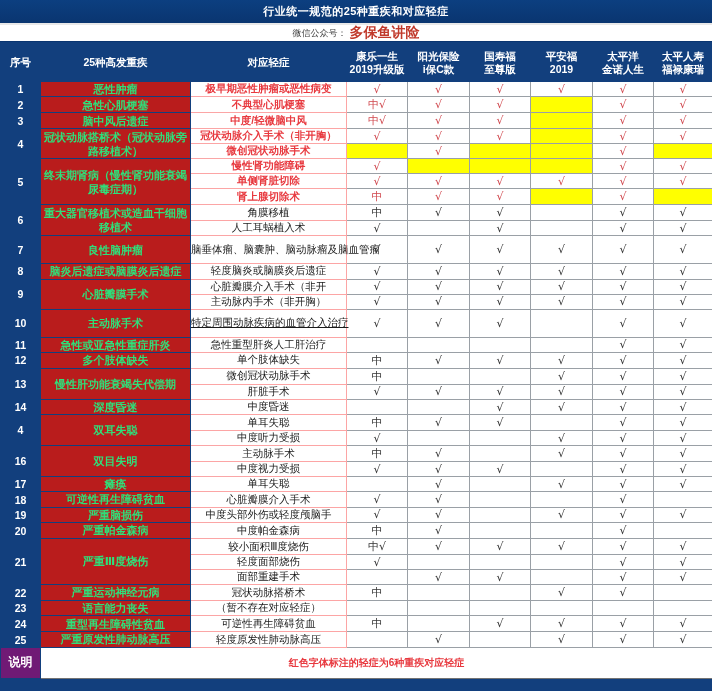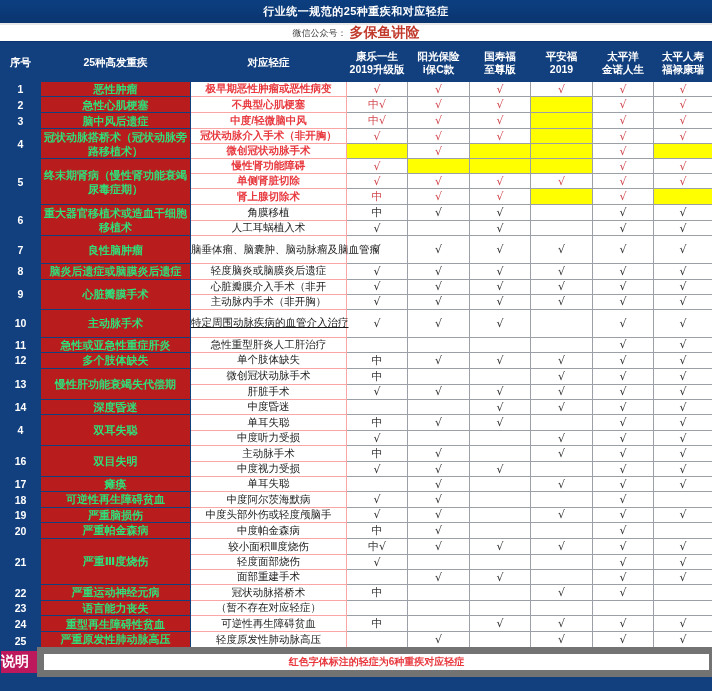--- a/index.html
+++ b/index.html
@@ -71,26 +71,26 @@
   .c-chk {
     background: #ffffff; color: #333333; font-size: 11px;
     text-align: center; border: 1px solid #9aa0a6;
     height: 14px; font-family: "DejaVu Sans", sans-serif;
   }
   .c-chk.red { color: #d0474d; }
   .c-chk.yellow { background: #ffff00; }
 
   
   .note-lbl {
-    background: #be185d; color: #ffffff; font-size: 14px; font-weight: bold;
-    border: 1px solid #123f7d; height: 17px;
+    background: #701a75; color: #ffffff; font-size: 12px; font-weight: bold;
+    text-align: center; border: 1px solid #123f7d; height: 17px;
   }
   .note-txt {
     background: #ffffff; color: #e8393f; font-size: 10px; font-weight: bold;
-    text-align: center; border: 7px solid #737373; height: 23px;
+    text-align: center; border: 1px solid #737373; height: 31px;
   }
   .spacer { height: 2px; background: #123f7d; }
 </style>
 </head>
 <body>
 
 <div id="root">
 
   <div class="title-band">
     <span class="t">行业统一规范的25种重疾和对应轻症</span>
@@ -384,21 +384,21 @@
           <td class="c-chk"></td>
           <td class="c-chk">√</td>
           <td class="c-chk"></td>
           <td class="c-chk">√</td>
           <td class="c-chk">√</td>
           <td class="c-chk">√</td>
         </tr>
         <tr>
           <td class="c-no" rowspan="1">18</td>
           <td class="c-dis" rowspan="1">可逆性再生障碍贫血</td>
-          <td class="c-mild">中度阿尔茨海默病</td>
+          <td class="c-mild">心脏瓣膜介入手术</td>
           <td class="c-chk">√</td>
           <td class="c-chk">√</td>
           <td class="c-chk"></td>
           <td class="c-chk"></td>
           <td class="c-chk">√</td>
           <td class="c-chk"></td>
         </tr>
         <tr>
           <td class="c-no" rowspan="1">19</td>
           <td class="c-dis" rowspan="1">严重脑损伤</td>

